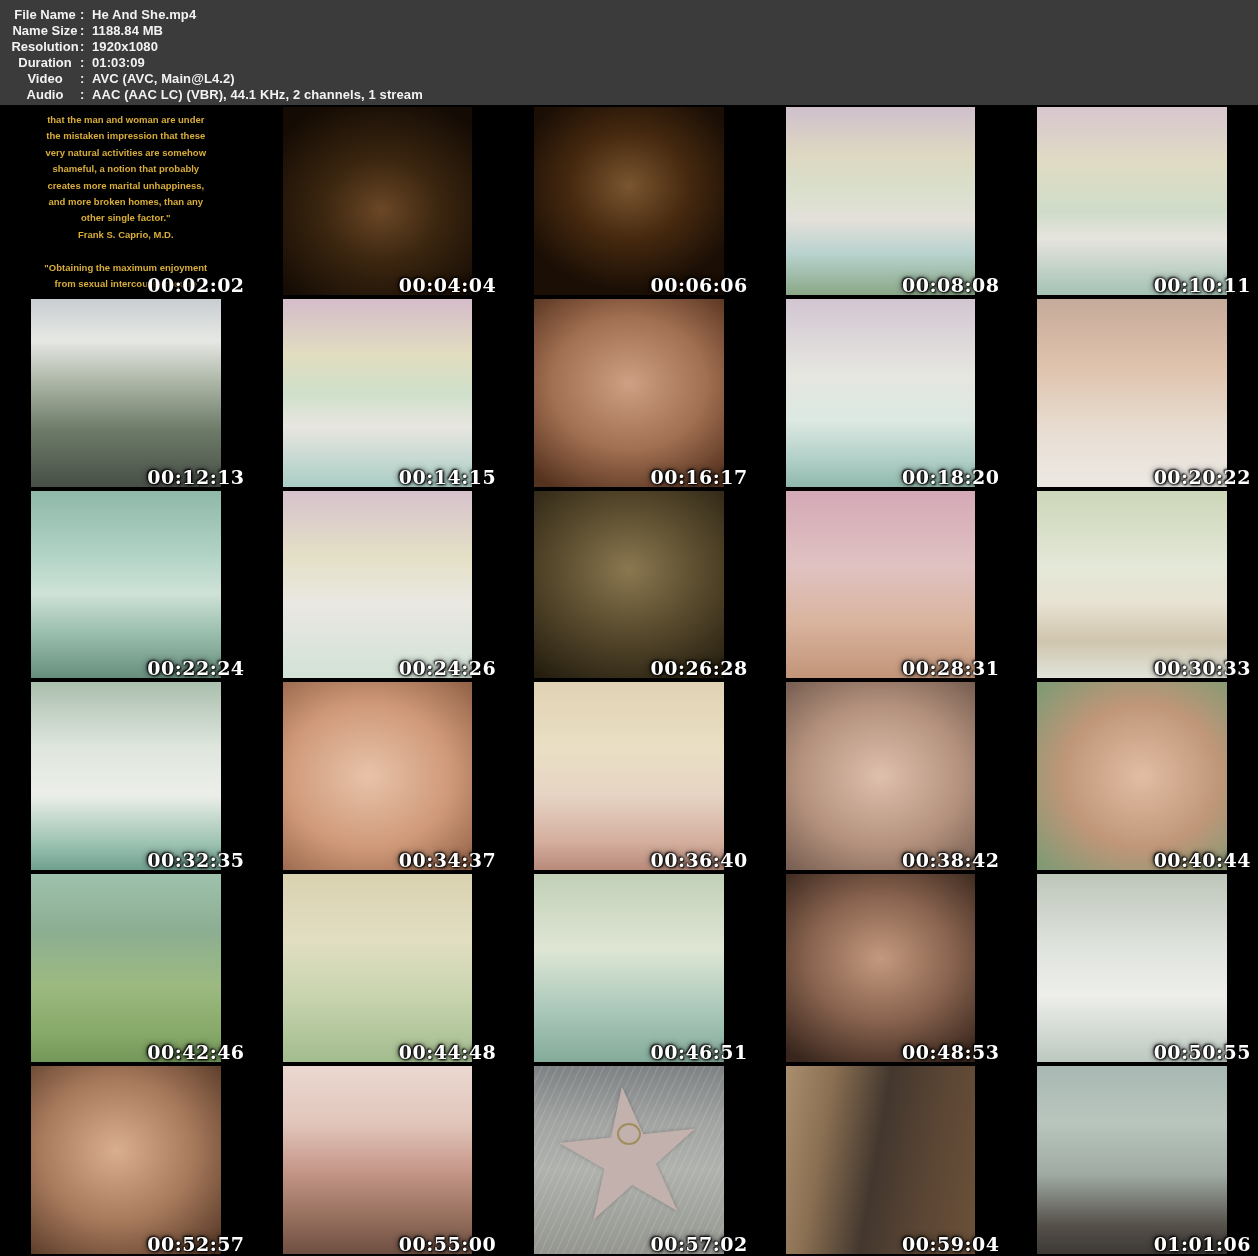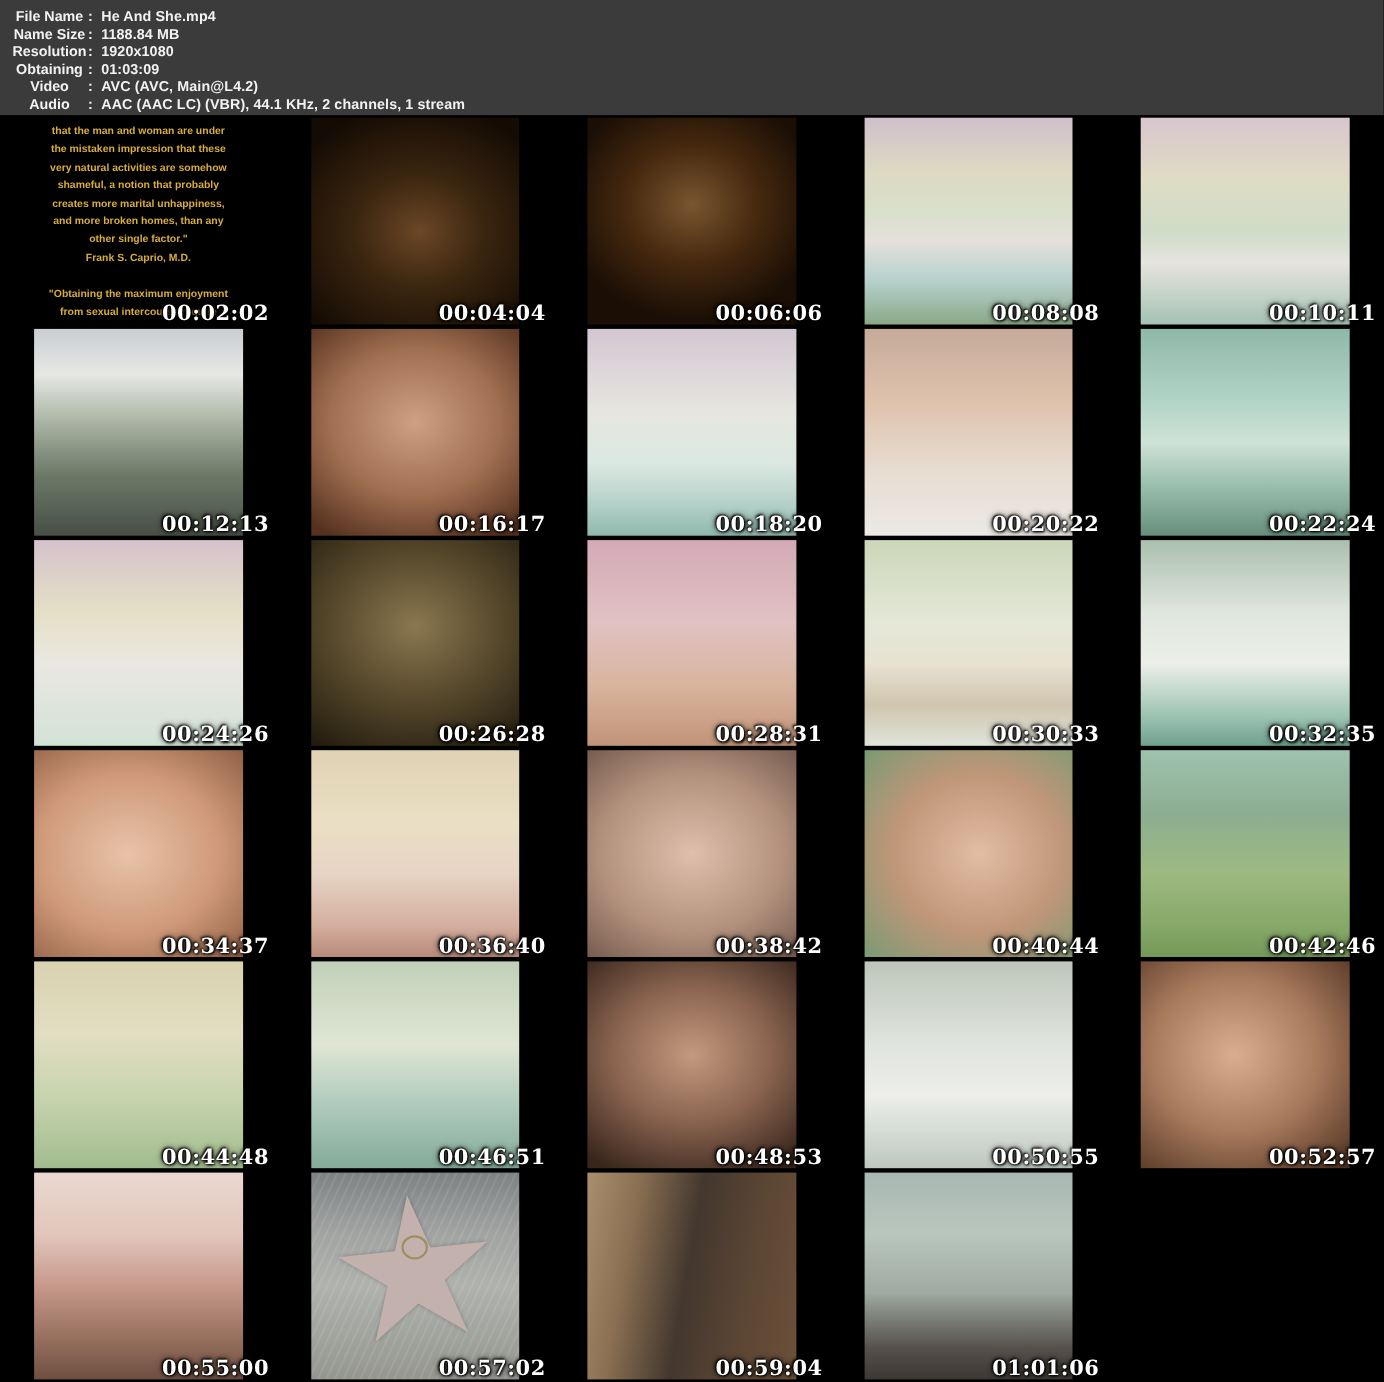--- a/index.html
+++ b/index.html
@@ -38,21 +38,21 @@
 </style>
 </head>
 <body>
 
 <div class="page">
 
   <div class="header">
     <div class="hrow"><span class="hlabel">File Name</span><span class="hsep">:</span><span class="hval">He And She.mp4</span></div>
     <div class="hrow"><span class="hlabel">Name Size</span><span class="hsep">:</span><span class="hval">1188.84 MB</span></div>
     <div class="hrow"><span class="hlabel">Resolution</span><span class="hsep">:</span><span class="hval">1920x1080</span></div>
-    <div class="hrow"><span class="hlabel">Obtaining</span><span class="hsep">:</span><span class="hval">01:03:09</span></div>
+    <div class="hrow"><span class="hlabel">Duration</span><span class="hsep">:</span><span class="hval">01:03:09</span></div>
     <div class="hrow"><span class="hlabel">Video</span><span class="hsep">:</span><span class="hval">AVC (AVC, Main@L4.2)</span></div>
     <div class="hrow"><span class="hlabel">Audio</span><span class="hsep">:</span><span class="hval">AAC (AAC LC) (VBR), 44.1 KHz, 2 channels, 1 stream</span></div>
   </div>
 
   <div class="grid" id="grid">
       <div class="cell">
         <div class="frame" title="yellow text title card on black" style="background: rgb(0, 0, 0);">
           <div class="vig"></div>
           <div class="quote" style="color: rgb(217, 173, 58);">that the man and woman are under
 the mistaken impression that these
@@ -92,20 +92,26 @@
         </div>
         <div class="ts">00:10:11</div>
       </div>
       <div class="cell">
         <div class="frame" title="street scene with buildings, cars and railing" style="background: linear-gradient(rgb(201, 206, 210) 0%, rgb(230, 232, 228) 22%, rgb(170, 180, 164) 45%, rgb(109, 122, 104) 70%, rgb(71, 79, 70) 100%);">
           <div class="vig"></div>
         </div>
         <div class="ts">00:12:13</div>
       </div>
       <div class="cell">
+        <div class="frame" title="figures on round bed, pastel studio" style="background: linear-gradient(rgb(212, 188, 202) 0%, rgb(226, 221, 192) 30%, rgb(207, 224, 202) 50%, rgb(232, 230, 224) 68%, rgb(169, 206, 198) 100%);">
+          <div class="vig"></div>
+        </div>
+        <div class="ts">00:14:15</div>
+      </div>
+      <div class="cell">
         <div class="frame" title="close-up of two faces" style="background: radial-gradient(75% 65% at 50% 45%, rgb(207, 160, 131) 0%, rgb(160, 110, 80) 55%, rgb(85, 50, 31) 100%);">
           <div class="vig"></div>
         </div>
         <div class="ts">00:16:17</div>
       </div>
       <div class="cell">
         <div class="frame" title="figures on white bed, soft studio light" style="background: linear-gradient(rgb(210, 198, 210) 0%, rgb(230, 230, 224) 40%, rgb(220, 232, 226) 65%, rgb(178, 208, 200) 85%, rgb(143, 184, 172) 100%);">
           <div class="vig"></div>
         </div>
         <div class="ts">00:18:20</div>

